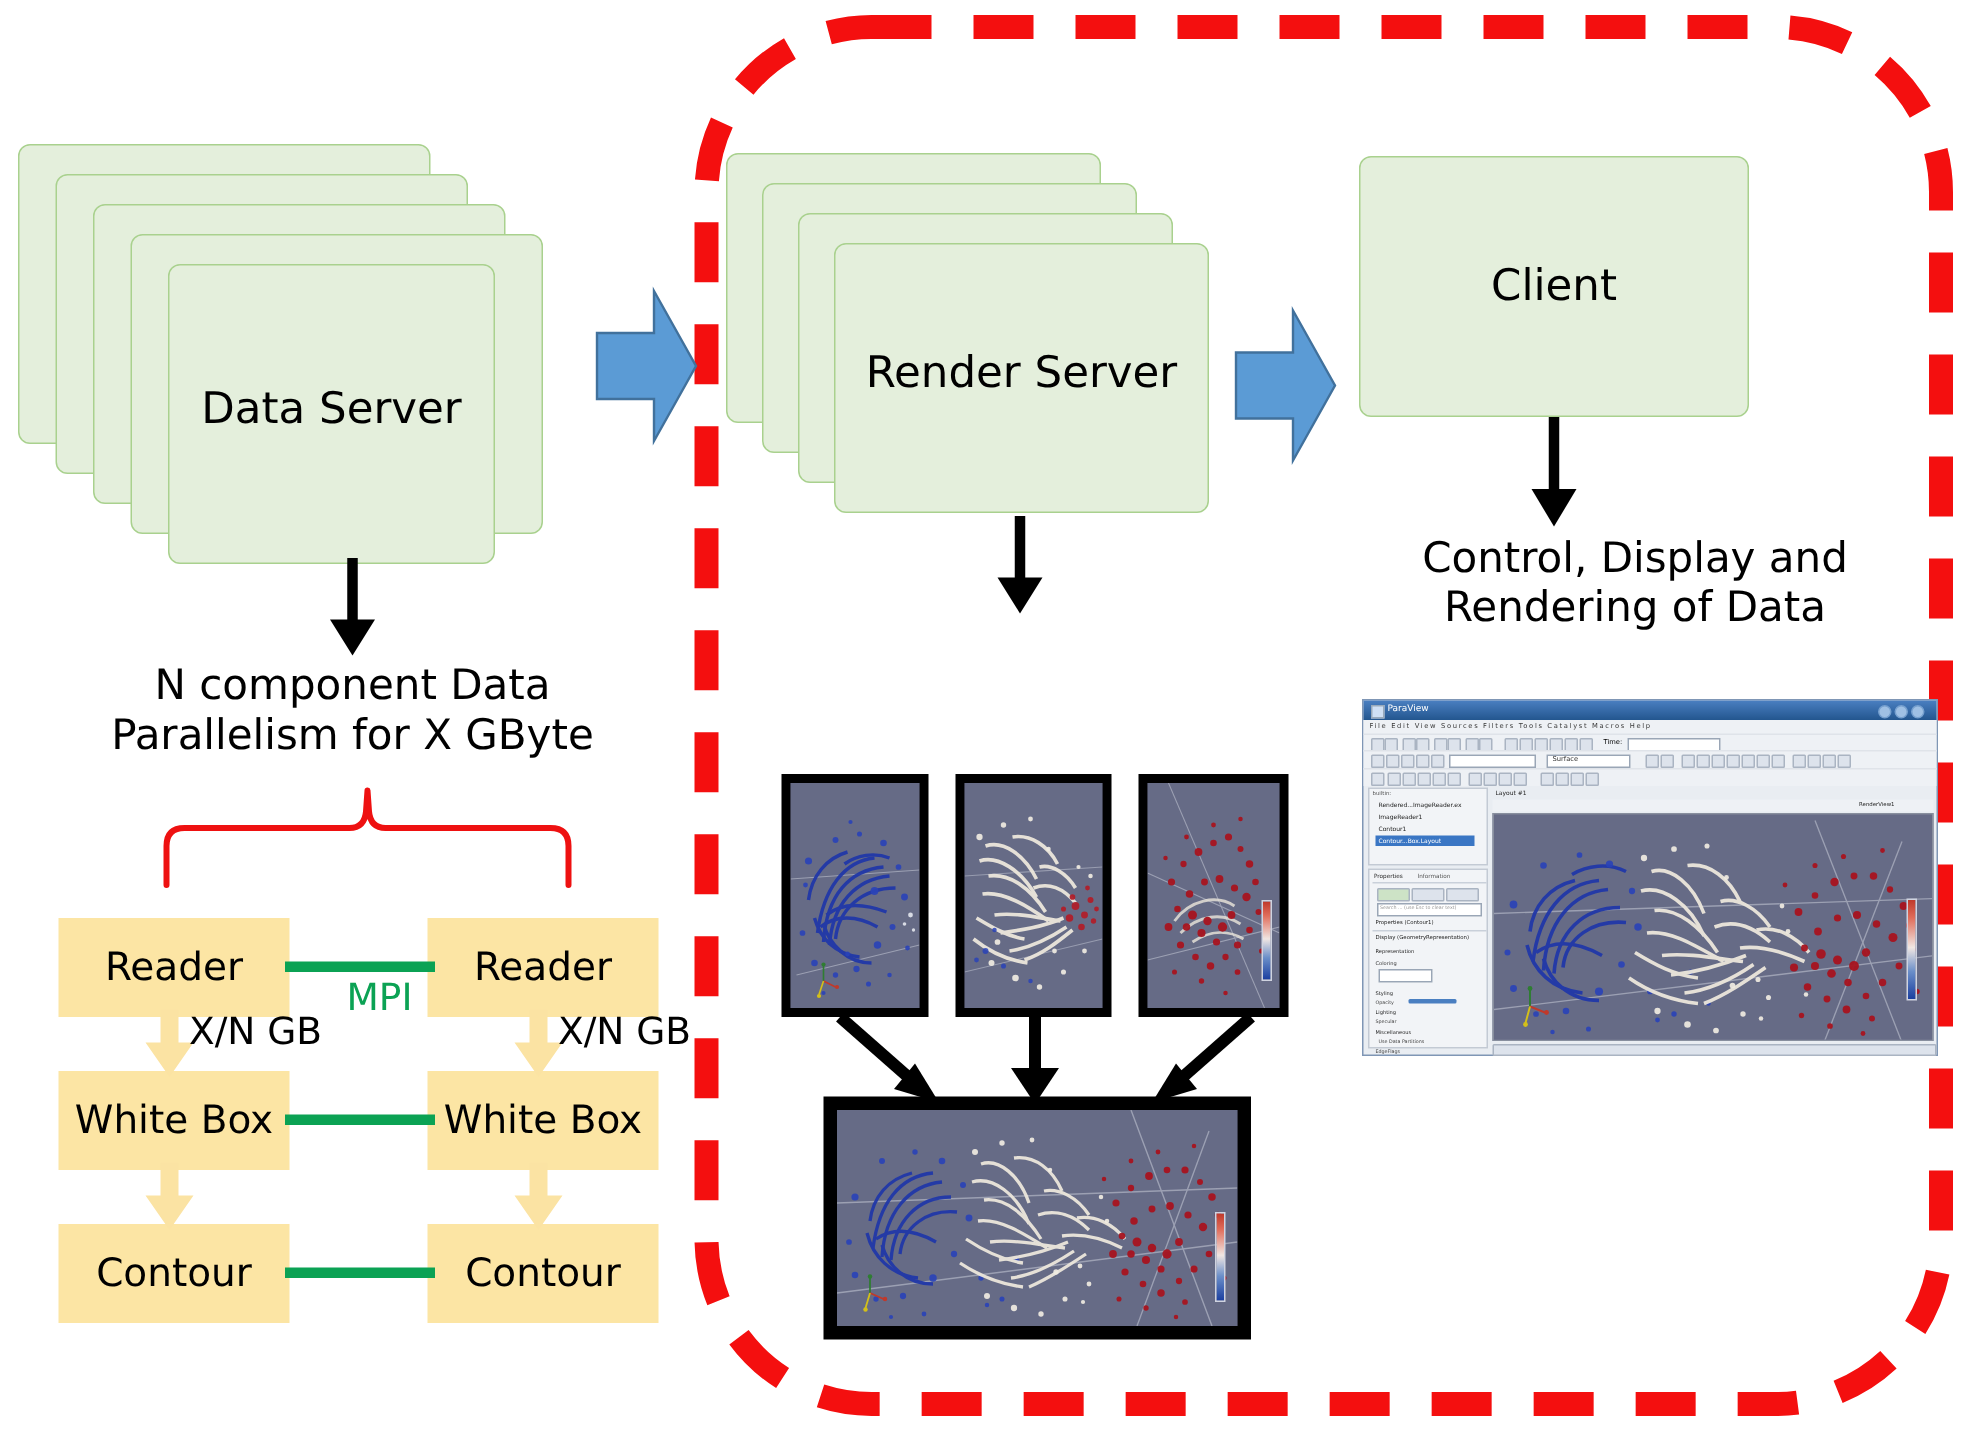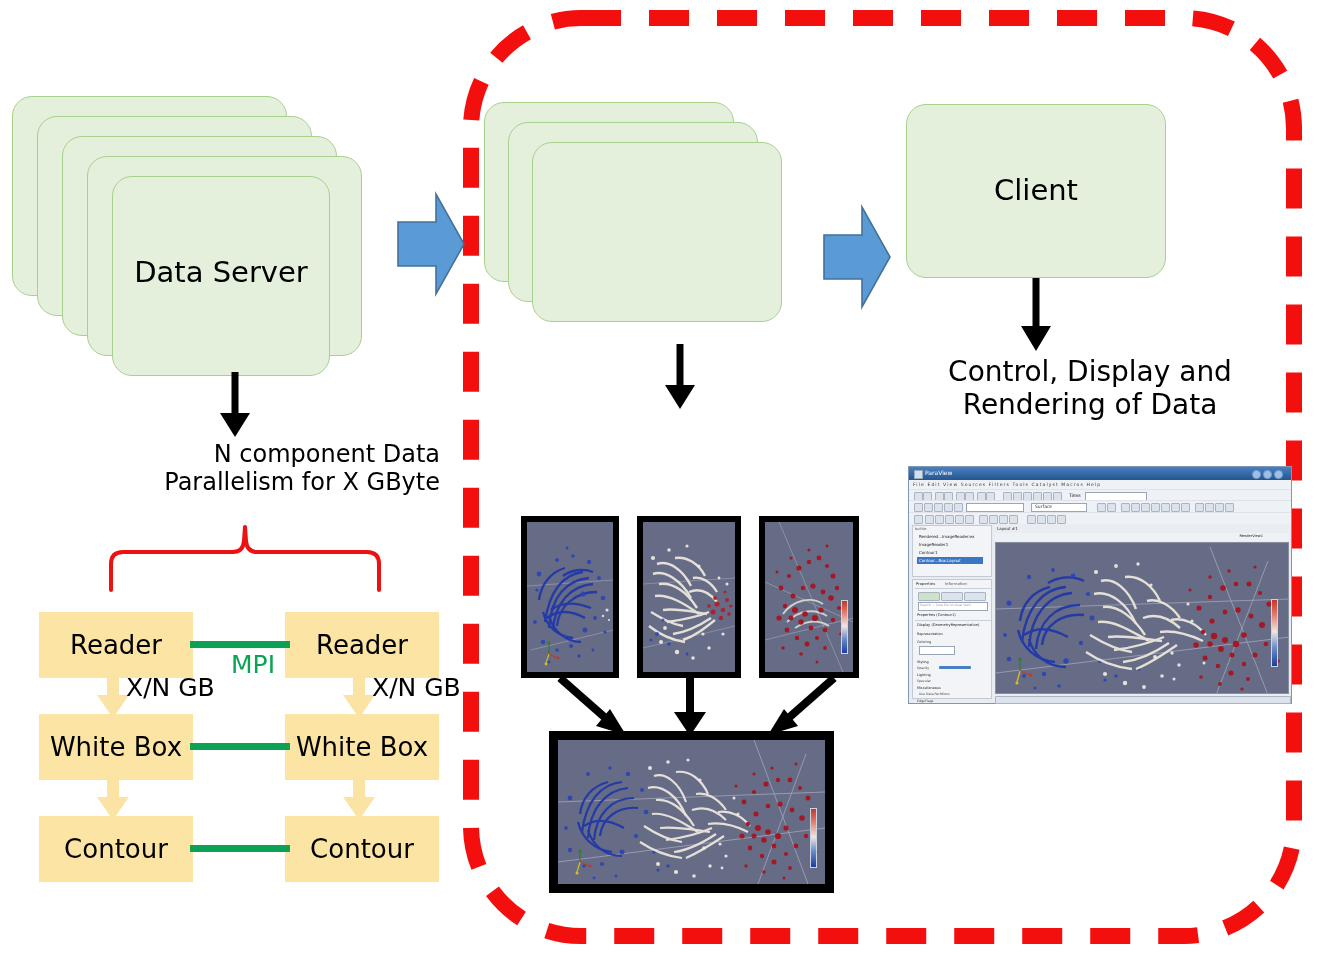--- a/index.html
+++ b/index.html
@@ -5,21 +5,21 @@
   html,body{margin:0;padding:0;background:#ffffff;}
   body{width:1317px;height:959px;position:relative;overflow:hidden;
        font-family:"DejaVu Sans","Liberation Sans",sans-serif;color:#000;}
   .stage{position:absolute;left:0;top:0;width:1317px;height:959px;}
 
   
   .abs{position:absolute;}
   .lbl{position:absolute;text-align:center;line-height:1.18;color:#000;white-space:pre-line;}
 
   
-  .gcard{position:absolute;background:#e4efdc;border:1.5px solid #a9d18e;border-radius:20px;
+  .gcard{position:absolute;background:#e4efdc;border:1.5px solid #a9d18e;border-radius:8px;
          box-sizing:border-box;}
   .gcard-label{position:absolute;width:100%;text-align:center;color:#000;}
 
   
   .ybox{position:absolute;background:#fce5a4;box-sizing:border-box;
         display:flex;align-items:center;justify-content:center;color:#000;}
 
   
   .mpiline{position:absolute;background:#0ba254;height:7px;}
   .mpitext{position:absolute;color:#0ba254;}
@@ -79,21 +79,21 @@
     <div class="gcard" style="left:100px;top:80px;  width:218px; height:200px;">
       <div class="gcard-label" style="top:78px; font-size:29px;">Data Server</div>
     </div>
   </div>
 
   <svg class="abs" style="left:215px; top:372px;" width="40" height="66" viewBox="0 0 40 66">
     <line x1="20" y1="0" x2="20" y2="46" stroke="#000" stroke-width="7"></line>
     <polygon points="20,65 5,41 35,41" fill="#000"></polygon>
   </svg>
 
-  <div class="lbl" style="left:30px; top:440px; width:410px; font-size:24px;text-align:right;">N component Data
+  <div class="lbl" style="left:30px; top:440px; width:410px; font-size:28px;">N component Data
 Parallelism for X GByte</div>
 
   <svg class="abs" style="left:105px; top:524px;" width="280" height="68" viewBox="0 0 280 68">
     <path d="M6,66 L6,40 Q6,28 18,28 L128,28 Q138,28 139,17 L140,3
              L141,17 Q142,28 152,28 L262,28 Q274,28 274,40 L274,66" fill="none" stroke="#ee1111" stroke-width="4" stroke-linecap="round" stroke-linejoin="round"></path>
   </svg>
 
   <div class="ybox" style="left:39px; top:612px; width:154px; height:66px; font-size:26px;">
     <span>Reader</span>
   </div>
@@ -139,20 +139,23 @@
     <polygon points="2,32 40,32 40,4 68,54 40,104 40,76 2,76" fill="#5b9bd5" stroke="#41719c" stroke-width="1.6"></polygon>
   </svg>
   <svg class="abs" style="left:822px; top:203px;" width="70" height="108" viewBox="0 0 70 108">
     <polygon points="2,32 40,32 40,4 68,54 40,104 40,76 2,76" fill="#5b9bd5" stroke="#41719c" stroke-width="1.6"></polygon>
   </svg>
 
   <div class="abs" style="left:484px; top:102px; width:330px; height:250px;">
     <div class="gcard" style="left:0px;  top:0px;  width:250px; height:180px;"></div>
     <div class="gcard" style="left:24px; top:20px; width:250px; height:180px;"></div>
     <div class="gcard" style="left:48px; top:40px; width:250px; height:180px;"></div>
+    <div class="gcard" style="left:72px; top:60px; width:250px; height:180px;">
+      <div class="gcard-label" style="top:68px; font-size:29px;">Render Server</div>
+    </div>
   </div>
 
   <svg class="abs" style="left:660px; top:344px;" width="40" height="66" viewBox="0 0 40 66">
     <line x1="20" y1="0" x2="20" y2="46" stroke="#000" stroke-width="7"></line>
     <polygon points="20,65 5,41 35,41" fill="#000"></polygon>
   </svg>
 
 
   <div class="gcard" style="left:906px; top:104px; width:260px; height:174px;">
     <div class="gcard-label" style="top:68px; font-size:29px;">Client</div>

